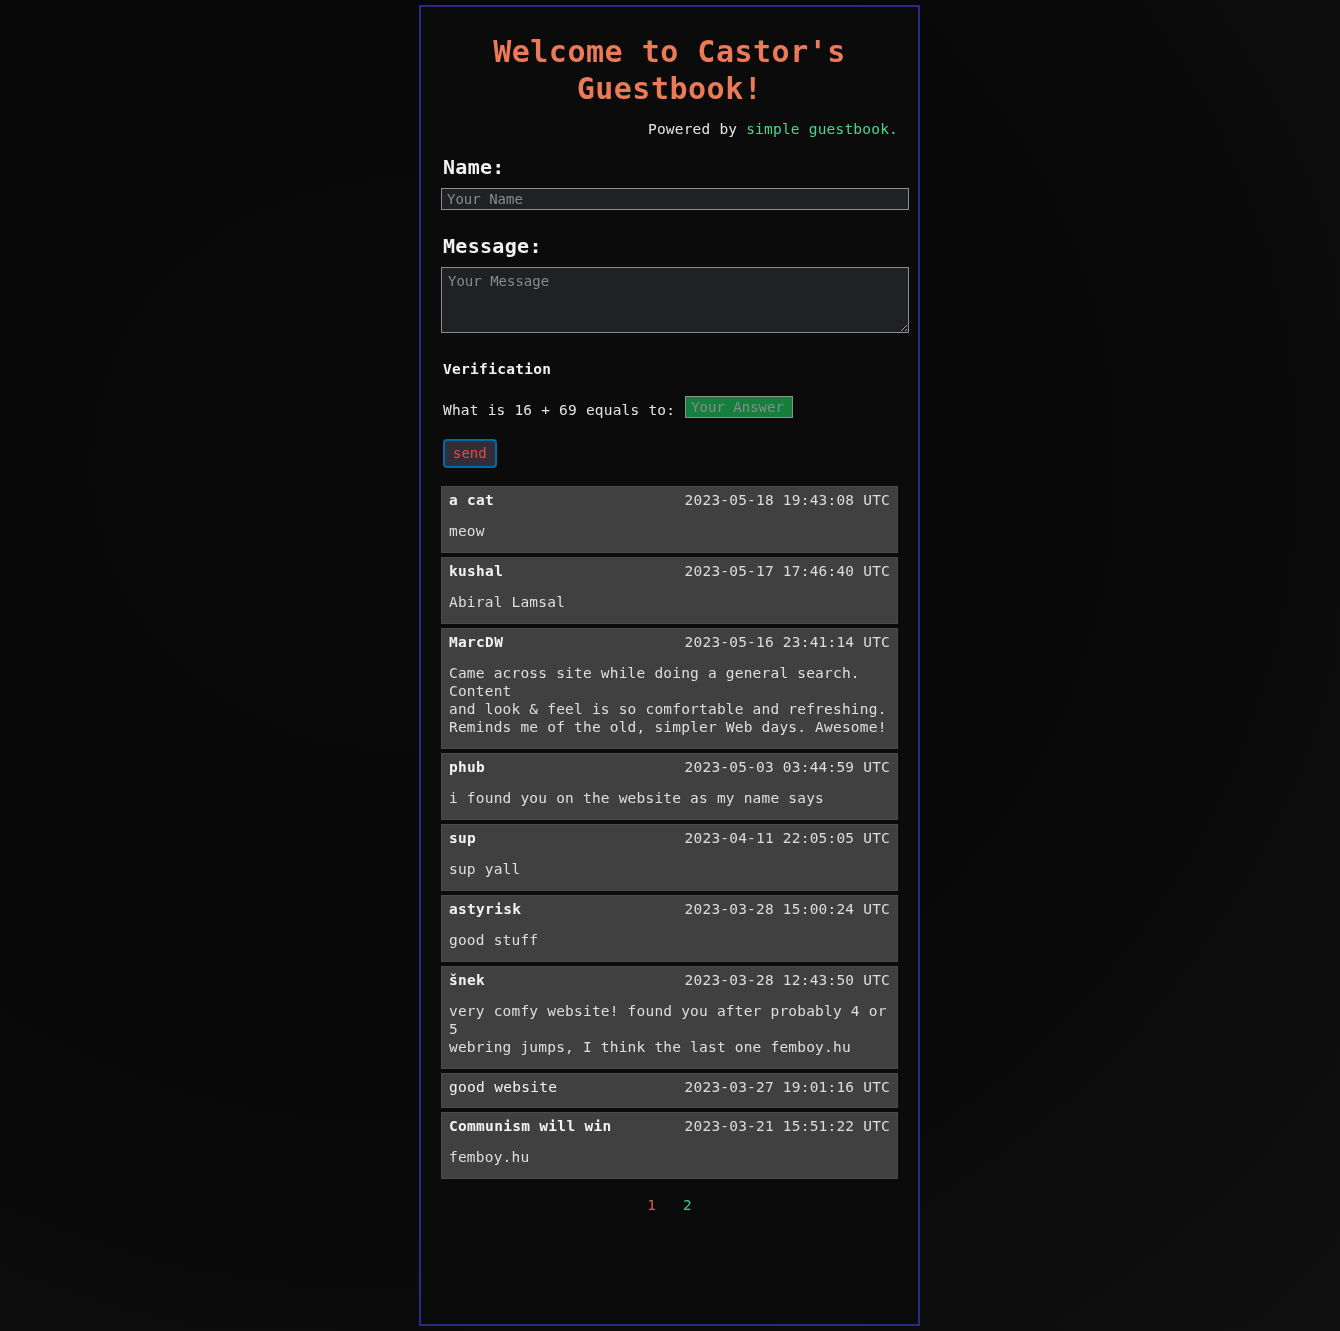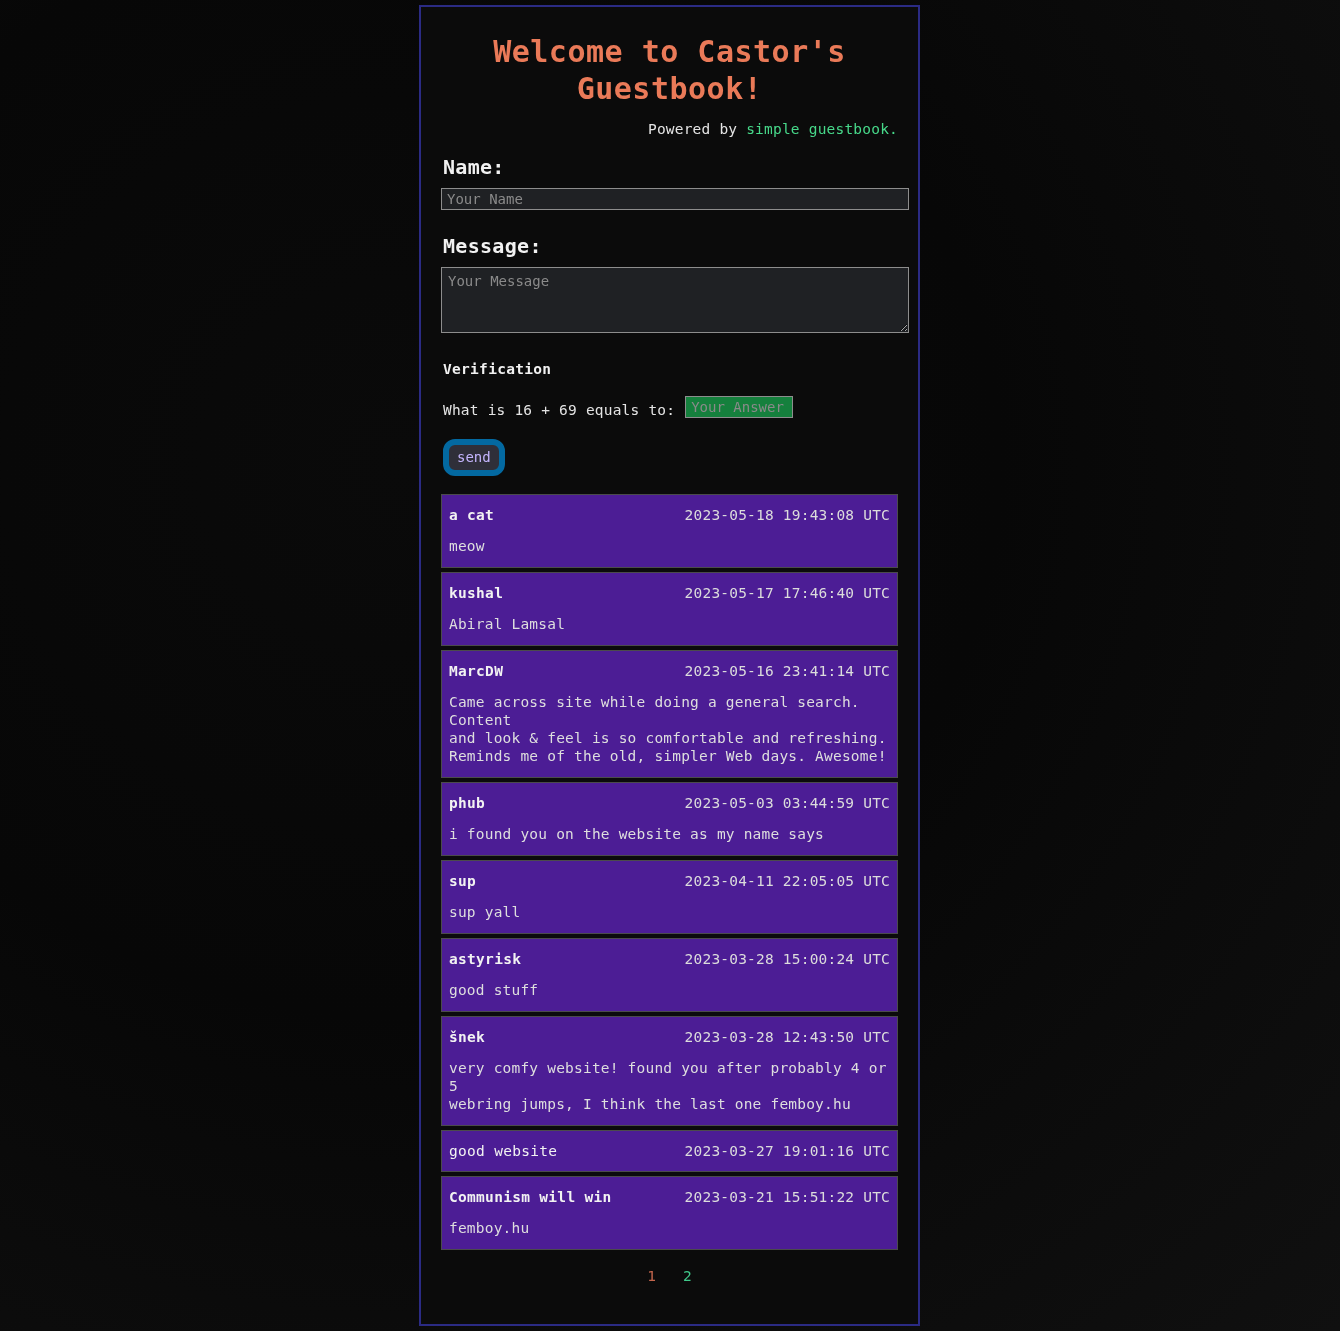--- a/index.html
+++ b/index.html
@@ -120,35 +120,35 @@
     font-family: inherit;
     font-size: 14px;
     padding: 2px 5px;
     outline: none;
   }
   .answer-input::placeholder { color: #8a8a8a; opacity: 1; }
 
   .send-button {
     margin: 21px 0 0 2px;
     background: #2f2f39;
-    border: 6px solid #0369a1;
-    border-radius: 12px;
-    color: #c4b5fd;
+    border: 2px solid #0369a1;
+    border-radius: 4px;
+    color: #ef4444;
     font-family: inherit;
     font-size: 14px;
     padding: 4px 8px 5px 8px;
     cursor: pointer;
   }
 
   
   .entries { margin-top: 18px; }
   .entry {
     border: 1px solid #4b4b4b;
-    background: #4c1d95;
-    padding: 12px 7px 12px 7px;
+    background: #404040;
+    padding: 5px 7px 12px 7px;
     margin-bottom: 4px;
   }
   .entry-head {
     display: flex;
     justify-content: space-between;
     align-items: baseline;
     gap: 10px;
   }
   .entry-name {
     font-weight: bold;

